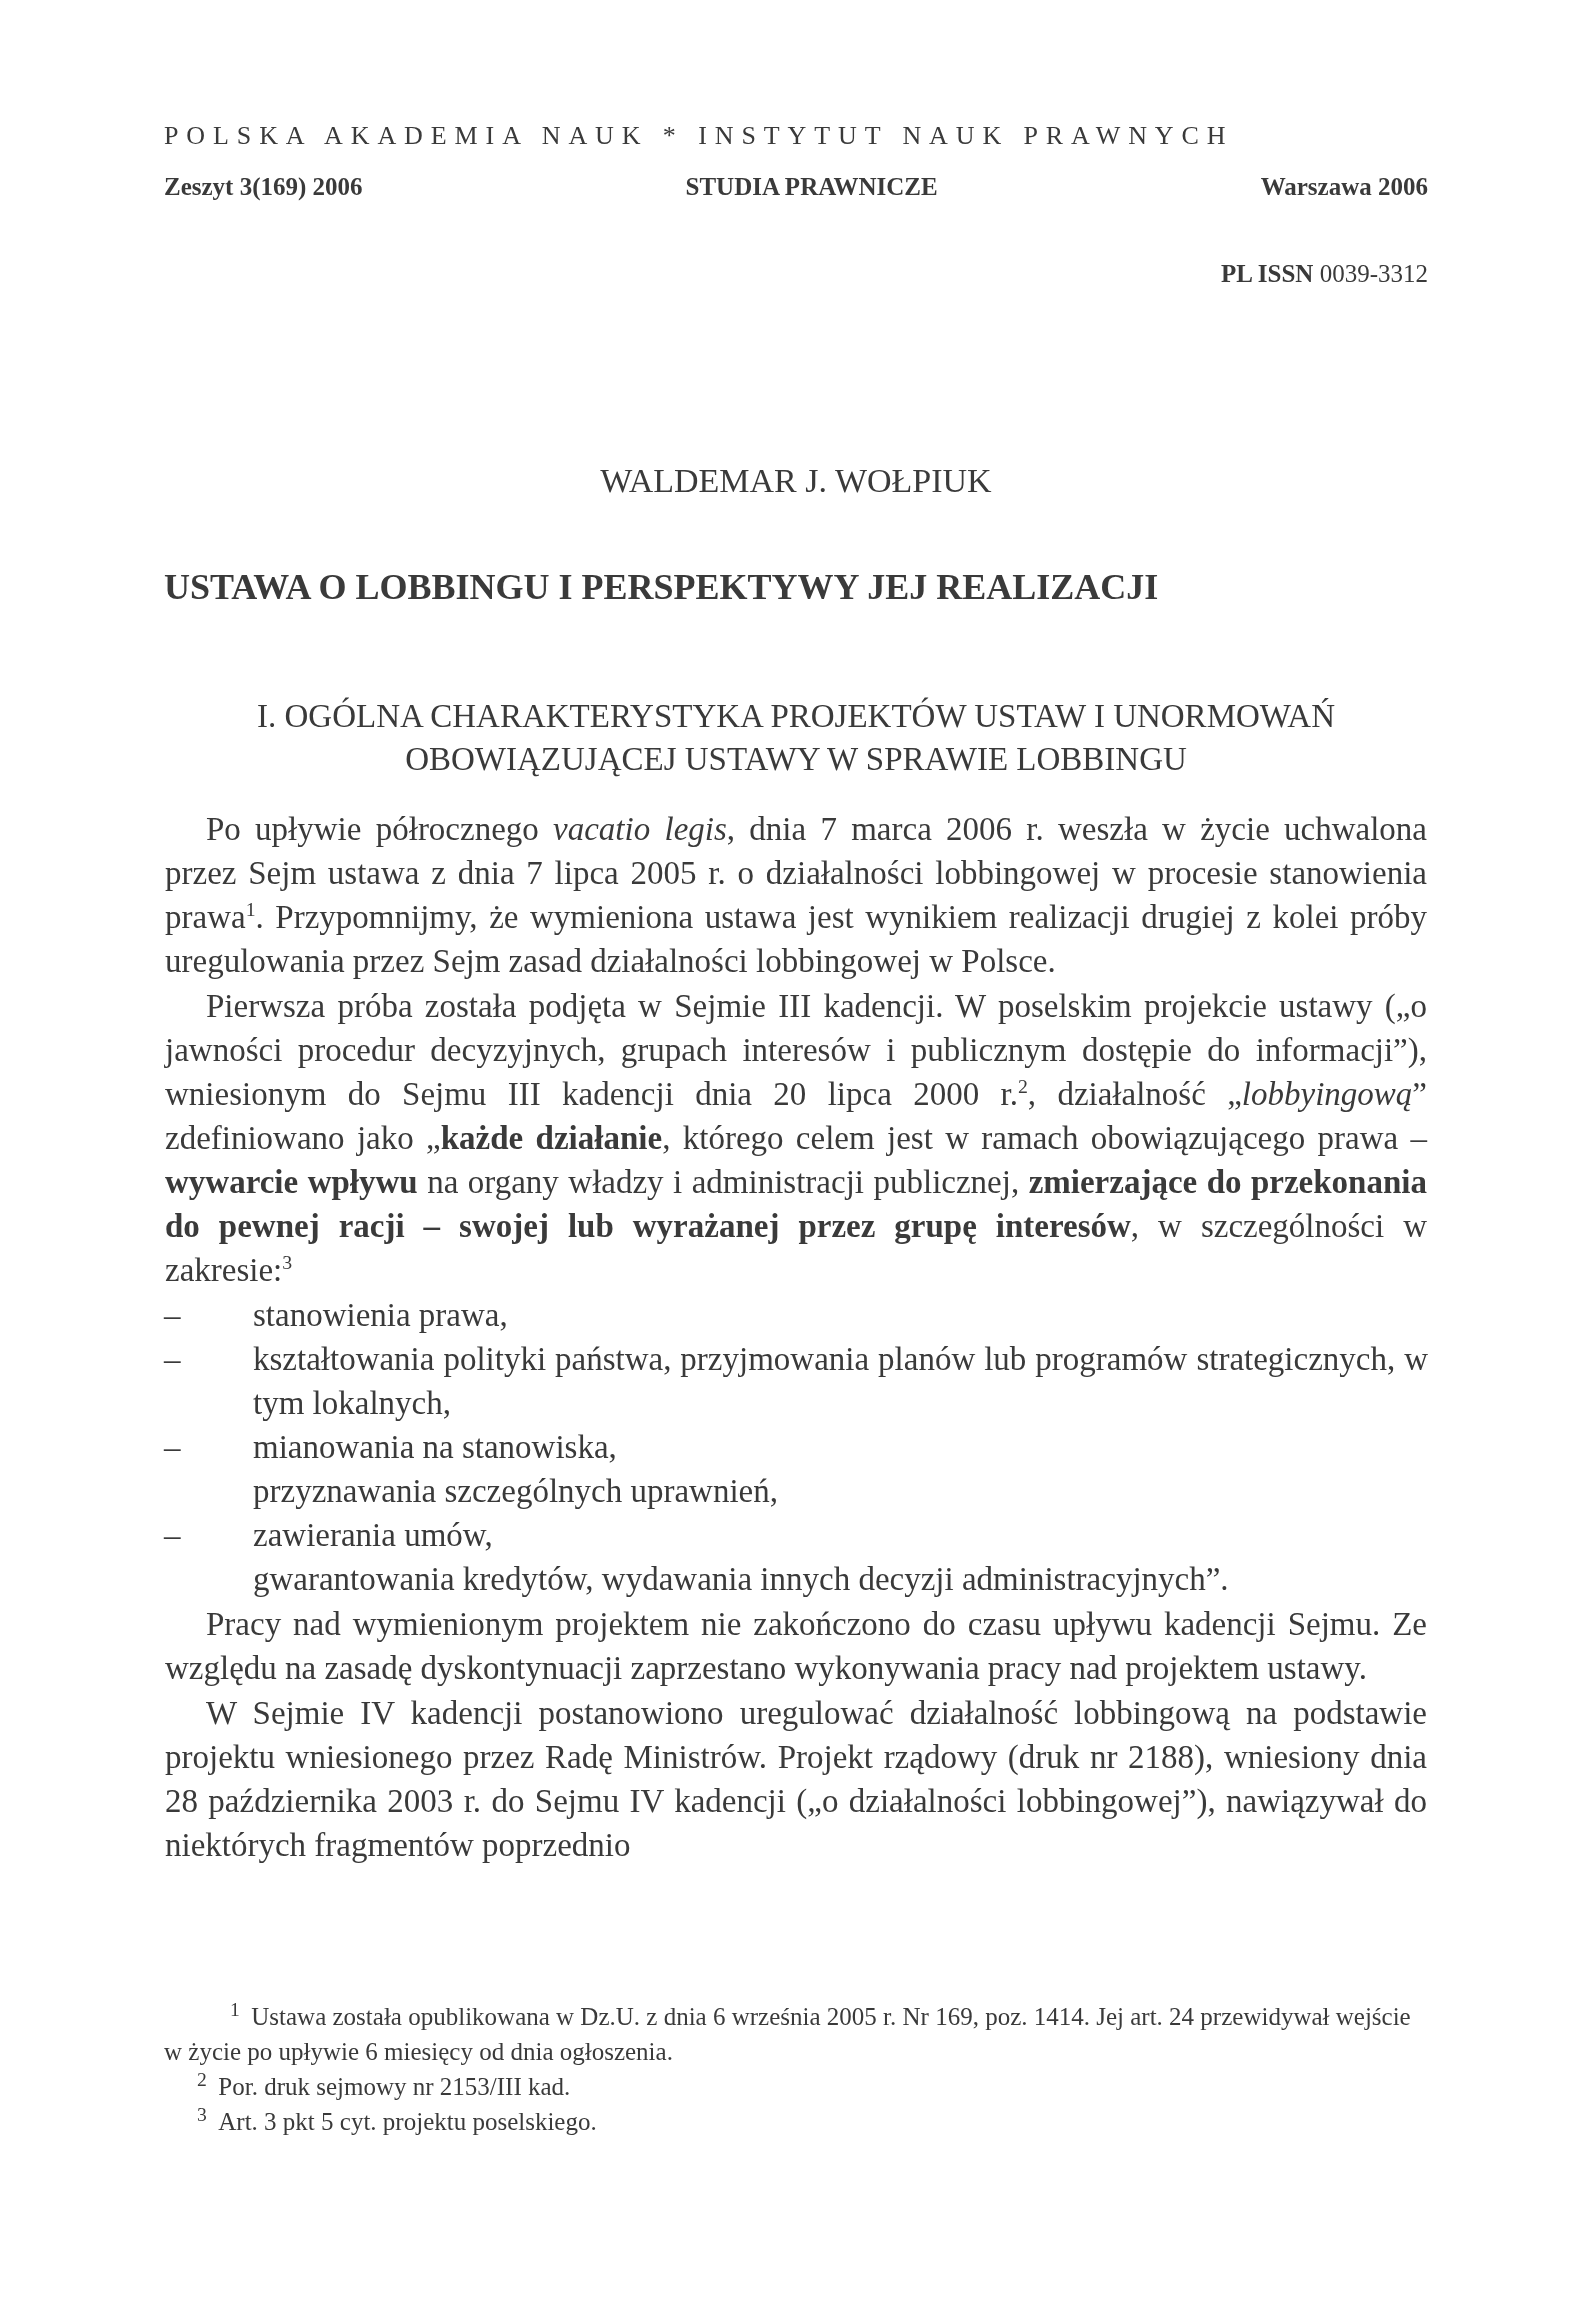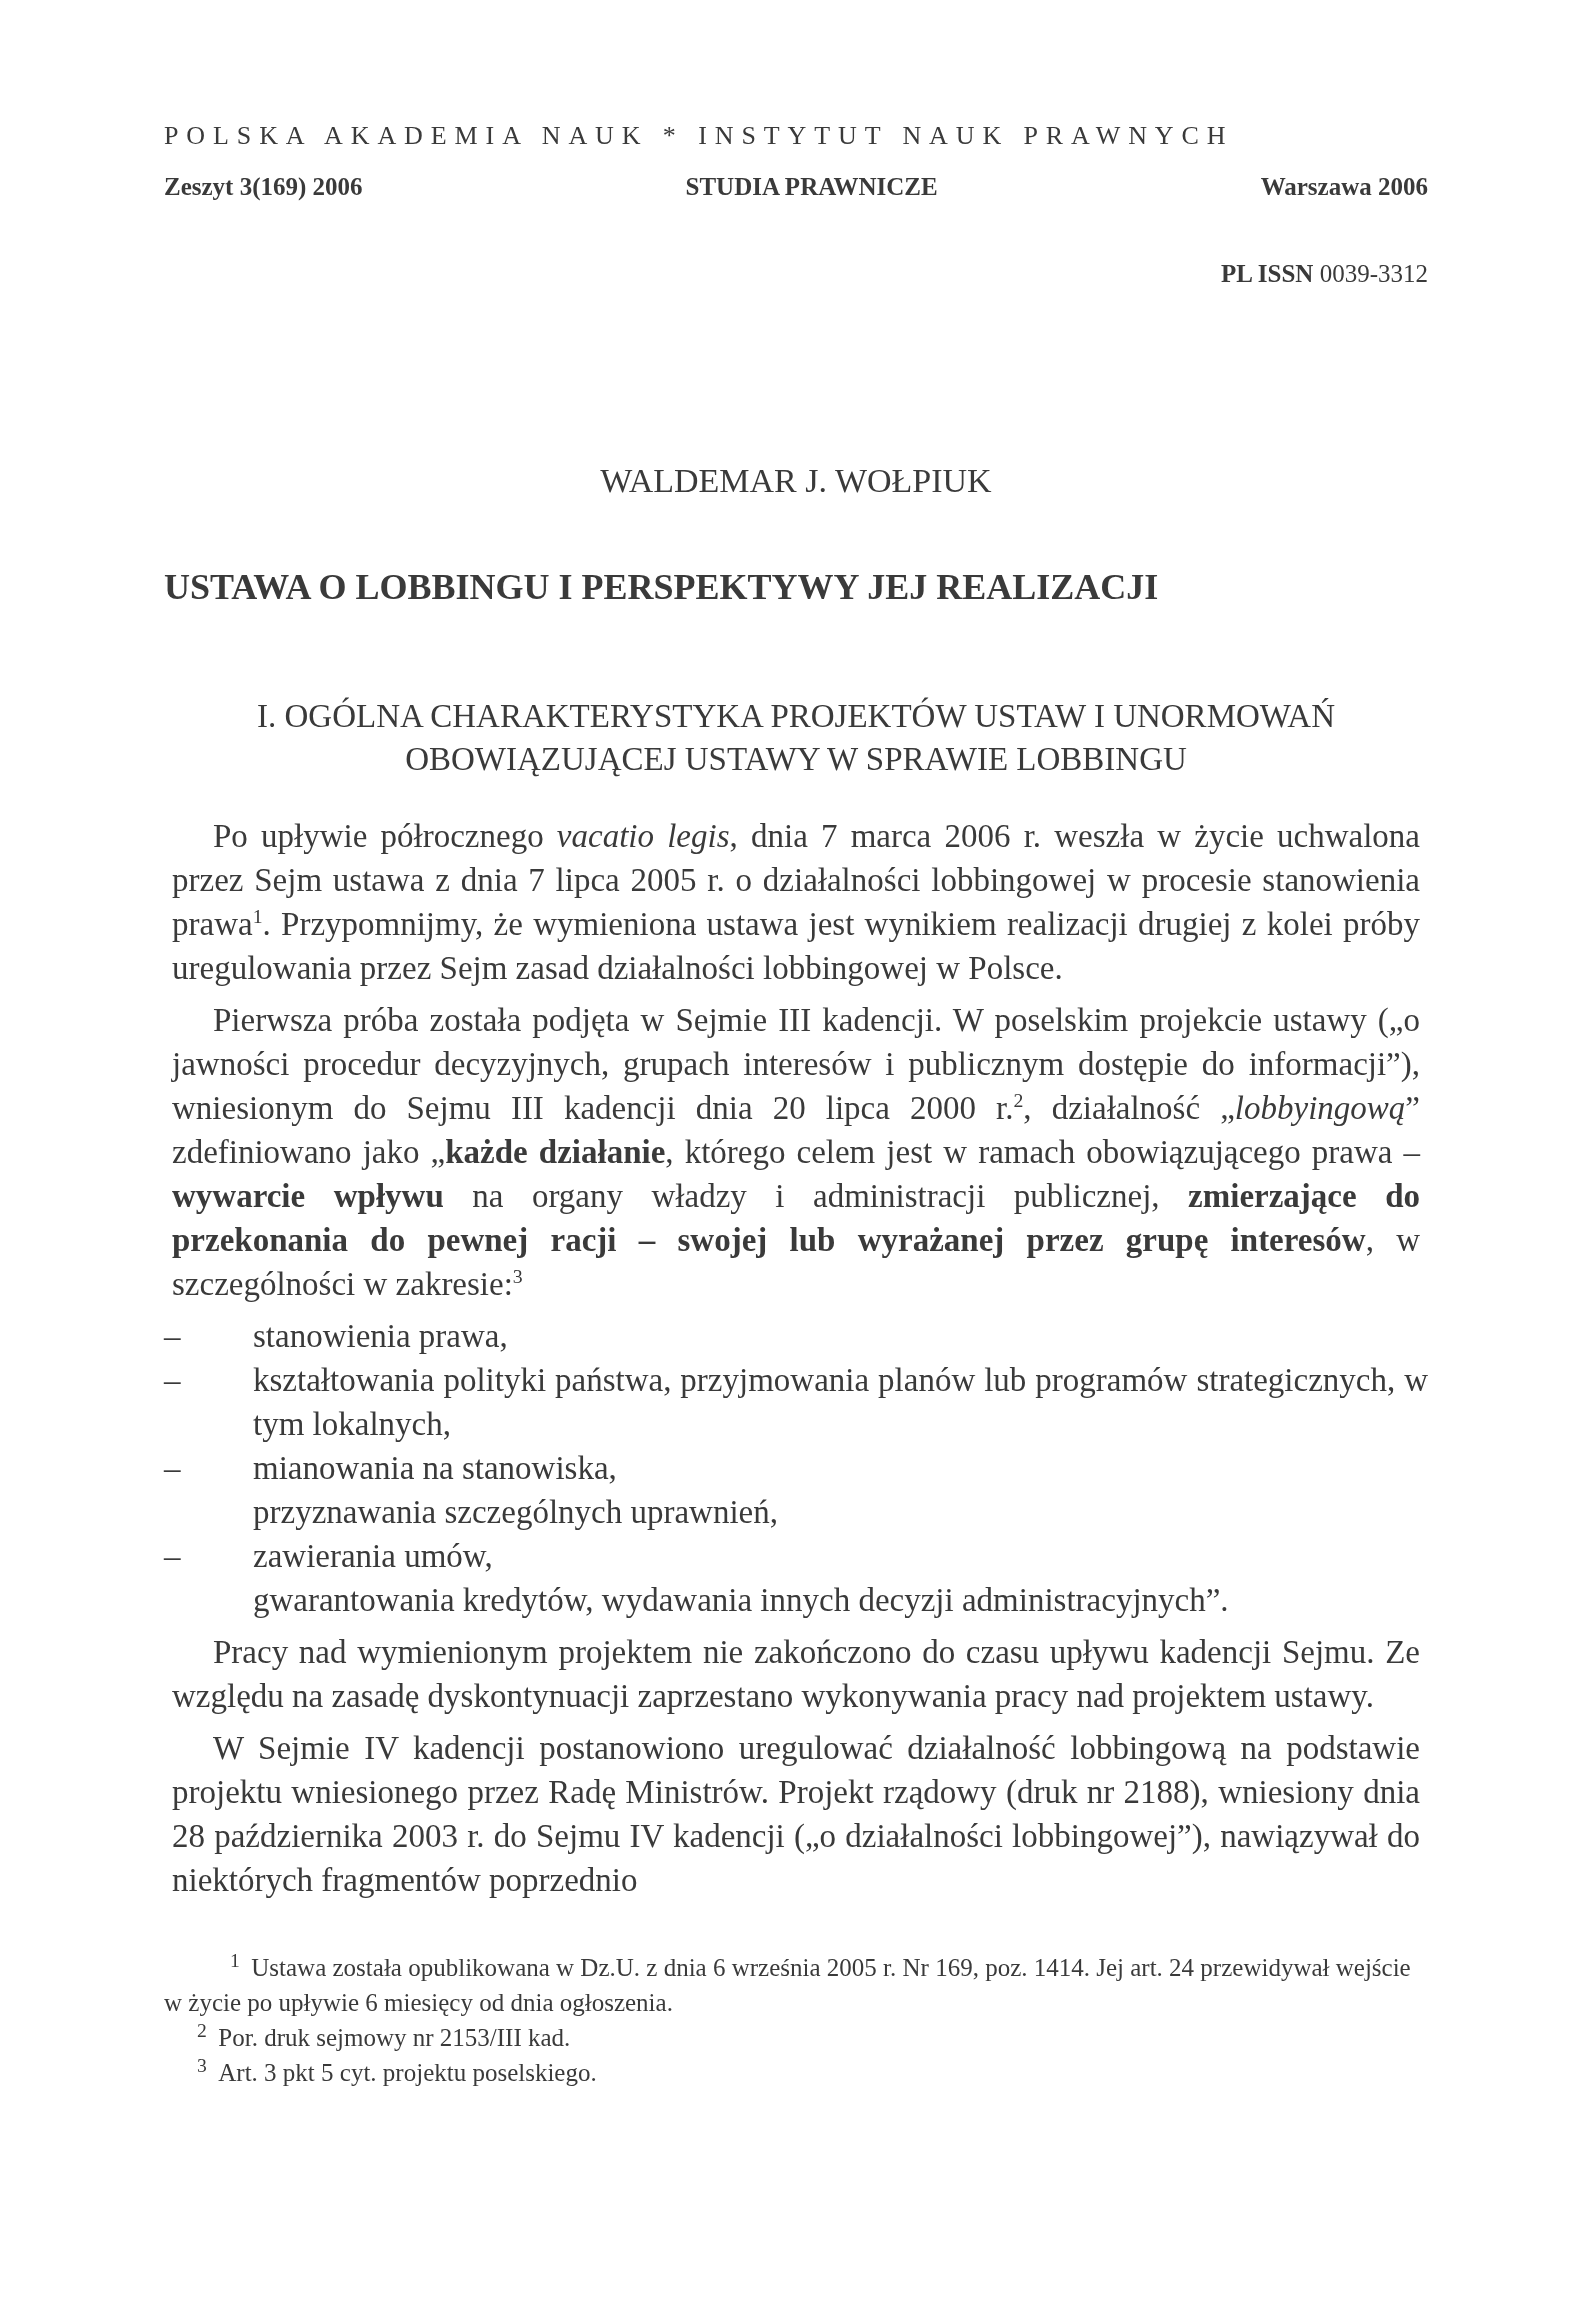--- a/index.html
+++ b/index.html
@@ -30,27 +30,27 @@
     font-size: 36px; font-weight: bold;
   }
   .section-heading {
     position: absolute; top: 695px; left: 0; width: 1264px; text-align: center;
     font-size: 33px; line-height: 43px;
   }
   .body-text {
     position: absolute; top: 806px; left: 0; width: 1264px;
     font-size: 33px; line-height: 44px; text-align: justify;
   }
-  .body-text p { margin: 8px; text-indent: 41px; }
+  .body-text p { margin: 1px; text-indent: 41px; }
   .list-item { display: flex; }
   .list-item .dash { width: 41px; flex: 0 0 41px; }
   .list-item .txt { flex: 1; margin-left: 48px; }
   sup { font-size: 60%; line-height: 0; vertical-align: super; }
   .footnotes {
-    position: absolute; top: 1950px; left: 0; width: 1264px;
+    position: absolute; top: 1999px; left: 0; width: 1264px;
     font-size: 25px; line-height: 35px;
   }
   .fn { margin: 0; }
   .fn .num { display: inline-block; width: 39px; text-align: right; padding-right: 9.8px; font-size: 19.6px; vertical-align: super; line-height: 0; }
 </style>
 </head>
 <body>
 
 <div class="page">
 

